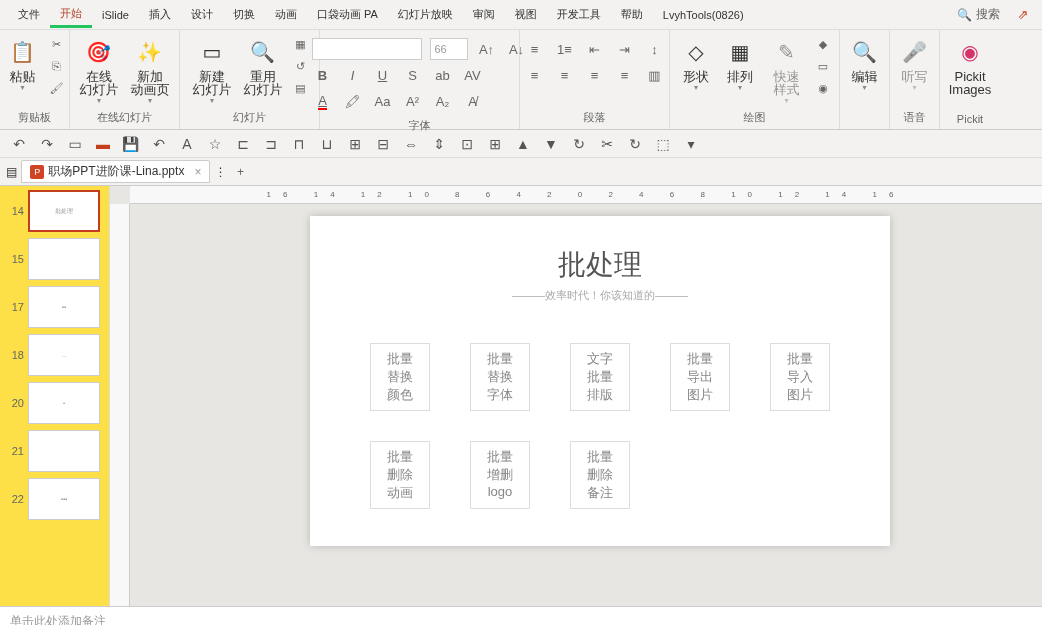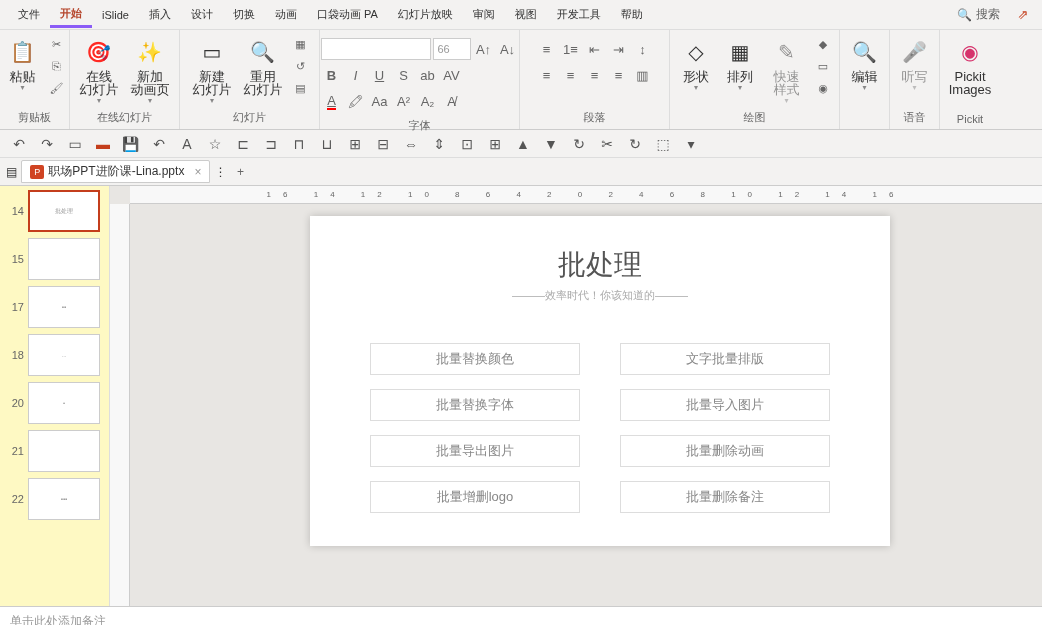--- a/index.html
+++ b/index.html
@@ -1,55 +1,55 @@
 <!DOCTYPE html>
 <html><head>
 <meta charset="utf-8">
 <style>
 *{margin:0;padding:0;box-sizing:border-box;font-family:"Microsoft YaHei",sans-serif}
 body{width:1042px;height:625px;background:#f3f2f1;overflow:hidden;font-size:12px;color:#333}
 .menubar{height:30px;display:flex;align-items:center;background:#f3f2f1;border-bottom:1px solid #ddd;padding:0 8px}
 .menubar .tab{padding:4px 10px;cursor:pointer;font-size:11px}
-.menubar .tab.active{color:#b5442a;border-bottom:3px solid #8b5cf6;font-weight:bold}
+.menubar .tab.active{color:#b5442a;border-bottom:3px solid #22c55e;font-weight:normal}
 .menubar .spacer{flex:1}
 .menubar .search{display:flex;align-items:center;gap:4px;color:#666}
 .ribbon{height:100px;background:#f3f2f1;border-bottom:1px solid #ccc;display:flex}
 .rgroup{border-right:1px solid #ddd;padding:4px 6px;display:flex;flex-direction:column;align-items:center;justify-content:space-between}
 .rgroup .glabel{font-size:11px;color:#666;margin-top:2px}
 .rgroup .gbody{display:flex;align-items:flex-start;gap:4px;flex:1}
 .bigbtn{display:flex;flex-direction:column;align-items:center;justify-content:center;padding:2px 4px;cursor:pointer;min-width:40px}
 .bigbtn .icon{width:32px;height:32px;margin-bottom:2px;display:flex;align-items:center;justify-content:center;font-size:20px}
 .bigbtn .lbl{font-size:13px;text-align:center;line-height:13px}
 .smbtns{display:flex;flex-direction:column;gap:2px}
 .smbtn{width:20px;height:20px;display:flex;align-items:center;justify-content:center;cursor:pointer;color:#666;font-size:11px}
 .fontarea{display:flex;flex-direction:column;gap:4px;padding:4px}
-.fontrow{display:flex;gap:2px;align-items:flex-start}
+.fontrow{display:flex;gap:8px;align-items:flex-start}
 .combo{border:1px solid #ccc;background:#fff;height:22px;padding:0 4px;display:flex;align-items:center;font-size:11px;color:#999}
 .tbtn{width:22px;height:22px;display:flex;align-items:center;justify-content:center;cursor:pointer;color:#666;font-size:13px}
 .qat{height:28px;background:#f3f2f1;border-bottom:1px solid #ddd;display:flex;align-items:center;gap:6px;padding:0 8px}
 .qat .qbtn{width:22px;height:22px;display:flex;align-items:center;justify-content:center;cursor:pointer;color:#555;font-size:14px}
 .doctabs{height:28px;background:#f3f2f1;border-bottom:1px solid #ccc;display:flex;align-items:center;padding:0 6px;gap:4px}
 .doctab{display:flex;align-items:center;gap:4px;background:#fff;border:1px solid #ccc;padding:2px 8px;font-size:12px;border-radius:2px 2px 0 0}
 .doctab .pp{width:14px;height:14px;background:#d04423;color:#fff;font-size:9px;display:flex;align-items:center;justify-content:center;border-radius:2px}
 .doctab .close{color:#999;margin-left:6px;cursor:pointer}
 .addtab{width:20px;height:20px;display:flex;align-items:center;justify-content:center;cursor:pointer;color:#666}
 .editarea{display:flex;height:420px}
-.thumbs{width:110px;background:#fef9c3;overflow-y:auto;border-right:1px solid #ddd;padding:4px}
+.thumbs{width:110px;background:#fde047;overflow-y:auto;border-right:1px solid #ddd;padding:4px}
 .thumb{display:flex;align-items:center;gap:4px;margin-bottom:6px}
 .thumb .num{width:20px;text-align:right;font-size:11px;color:#666}
 .thumb .tcard{width:72px;height:42px;background:#fff;border:1px solid #ccc;display:flex;align-items:center;justify-content:center;font-size:6px;color:#999}
 .thumb.sel .tcard{border:2px solid #c43e1c}
 .thumb.dark .tcard{background:#222;color:#fff}
 .canvas{flex:1;background:#e8e6e3;position:relative;overflow:hidden}
 .ruler-h{position:absolute;top:0;left:20px;right:0;height:18px;background:#f8f8f8;border-bottom:1px solid #ccc;font-size:8px;color:#666;display:flex;align-items:center;justify-content:center;letter-spacing:12px}
 .ruler-v{position:absolute;top:18px;left:0;width:20px;bottom:0;background:#f8f8f8;border-right:1px solid #ccc}
 .slide{position:absolute;top:30px;left:200px;width:580px;height:330px;background:#fff;box-shadow:0 0 8px rgba(0,0,0,.2)}
 .slide .title{text-align:center;font-size:28px;color:#555;margin-top:30px;font-weight:500}
 .slide .sub{text-align:center;font-size:11px;color:#aaa;margin-top:4px}
-.slide .grid{display:grid;grid-template-columns:repeat(2,1fr);gap:14px 40px;padding:40px 60px}
+.slide .grid{display:grid;grid-template-columns:repeat(5,1fr);gap:30px 40px;padding:40px 60px}
 .slide .cell{border:1px solid #ddd;padding:6px 10px;text-align:center;font-size:13px;color:#888;position:relative}
 .slide .cell::before{content:attr(data-num);position:absolute;font-size:40px;color:#f0f0f0;z-index:-1;left:50%;top:50%;transform:translate(-50%,-50%)}
 .notes{height:30px;background:#fff;border-top:1px solid #ccc;padding:6px 10px;color:#999;font-size:12px}
 .rightbtns{position:absolute;right:4px;top:188px;display:flex;gap:4px}
 .rightbtns .rbtn{width:20px;height:20px;display:flex;align-items:center;justify-content:center;color:#888;cursor:pointer}
 .arrow{font-size:8px;color:#888}
 </style>
 </head>
 <body>
 
@@ -60,20 +60,21 @@
   <span class="tab">插入</span>
   <span class="tab">设计</span>
   <span class="tab">切换</span>
   <span class="tab">动画</span>
   <span class="tab">口袋动画 PA</span>
   <span class="tab">幻灯片放映</span>
   <span class="tab">审阅</span>
   <span class="tab">视图</span>
   <span class="tab">开发工具</span>
   <span class="tab">帮助</span>
+  <span class="tab">LvyhTools(0826)</span>
   <span class="spacer"></span>
   <span class="search">🔍 <span>搜索</span></span>
   <span class="tbtn" style="margin-left:12px;color:#c43e1c">⇗</span>
 </div>
 
 <div class="ribbon">
   <div class="rgroup" style="width:70px">
     <div class="gbody">
       <div class="bigbtn">
         <div class="icon">📋</div>
@@ -313,24 +314,24 @@
       </div>
   </div>
   <div class="canvas">
     <div class="ruler-h">16 14 12 10 8 6 4 2 0 2 4 6 8 10 12 14 16</div>
     <div class="ruler-v"></div>
     <div class="slide">
       <div class="title">批处理</div>
       <div class="sub">———效率时代！你该知道的———</div>
       <div class="grid">
         <div class="cell" data-num="1">批量替换颜色</div>
+        <div class="cell" data-num="2">批量替换字体</div>
         <div class="cell" data-num="3">文字批量排版</div>
-        <div class="cell" data-num="2">批量替换字体</div>
+        <div class="cell" data-num="5">批量导出图片</div>
         <div class="cell" data-num="6">批量导入图片</div>
-        <div class="cell" data-num="5">批量导出图片</div>
         <div class="cell" data-num="7">批量删除动画</div>
         <div class="cell" data-num="9">批量增删logo</div>
         <div class="cell" data-num="8">批量删除备注</div>
       </div>
     </div>
   </div>
 </div>
 
 <div class="notes">单击此处添加备注</div>
 

